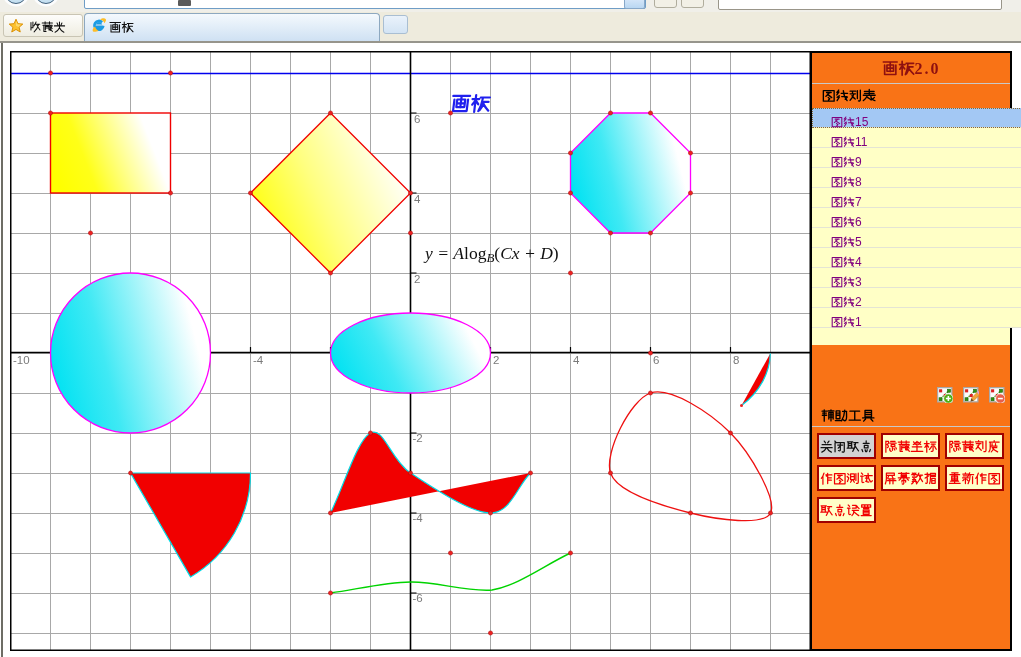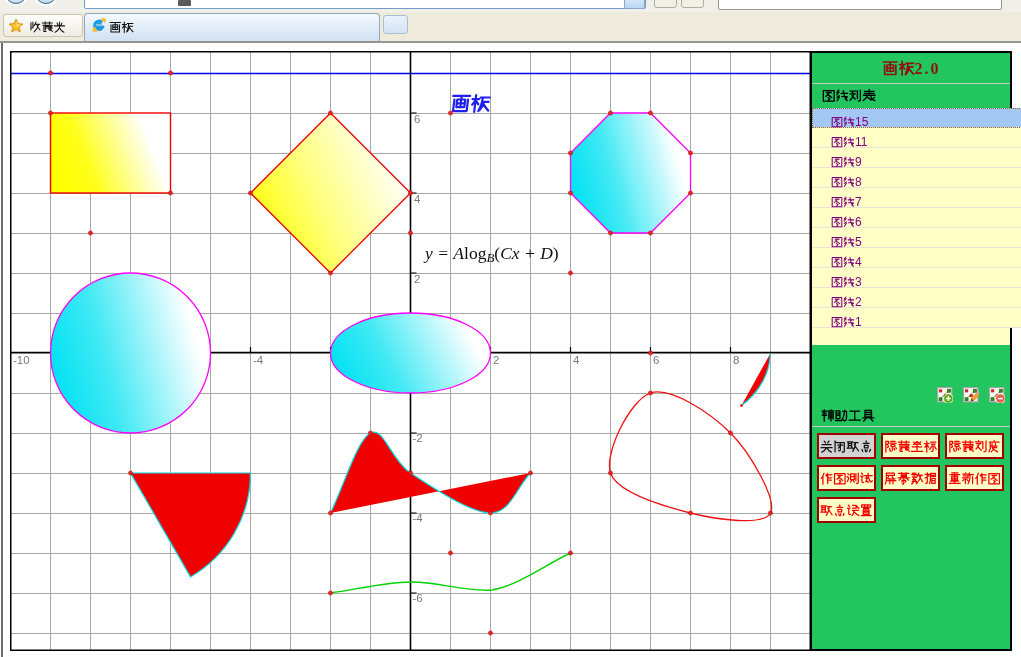--- a/index.html
+++ b/index.html
@@ -10,21 +10,21 @@
  background:radial-gradient(circle at 50% 30%,#eef6fc 0%,#cfe6f4 55%,#b8d7ec 100%);box-shadow:0 0 0 2.5px #fbfcfd}
 #tabrow{position:absolute;left:0;top:12px;width:1021px;height:28.8px;background:#eeebdd}
 #favbtn{position:absolute;left:3px;top:2px;width:80px;height:23px;border:1px solid #c9c5b4;border-radius:3px;
  background:linear-gradient(#fdfdfb,#efede1)}
 #tab{position:absolute;left:84px;top:1px;width:296px;height:27.8px;border:1px solid #8da8c0;border-bottom:none;
  border-radius:4px 4px 0 0;background:linear-gradient(#f4f9fd,#cfe1f3)}
 #newtab{position:absolute;left:383px;top:3px;width:25px;height:19px;border:1px solid #a9bed2;border-radius:3px;
  background:linear-gradient(#eaf2fb,#d3e4f4)}
 #grayline{position:absolute;left:0;top:40.8px;width:1021px;height:1.8px;background:#97958c}
 #winedge{position:absolute;left:1.2px;top:42.6px;width:1.8px;height:614px;background:#6e6d65}
-#panel{position:absolute;left:810px;top:51px;width:202px;height:600px;border:2px solid #000;background:#22c55e}
+#panel{position:absolute;left:810px;top:51px;width:202px;height:600px;border:2px solid #000;background:#f97316}
 .row{position:relative;width:100%;height:20px;background:#ffffc6;border-bottom:1px solid #e4e4d4;line-height:20px}
 .rowsel{background:#a3c8f4;outline:1.6px dotted #8a6a30;outline-offset:-1.6px;border-bottom:1px solid #e4e4d4}
 .rowtxt{position:absolute;left:19px;top:3.5px;font-size:12px;color:#800080}
 .rownum{font-size:12px;color:#800080;vertical-align:2.2px;letter-spacing:0px}
 .btn{position:absolute;width:59px;height:26px;border:2px solid #a00000;background:#ffffc8;text-align:center;padding-top:4.5px}
 .sep{position:absolute;left:0;width:198px;height:1px;background:#c9c9c9}
 
 </style></head><body>
 <svg width="0" height="0" style="position:absolute">
 <defs>

